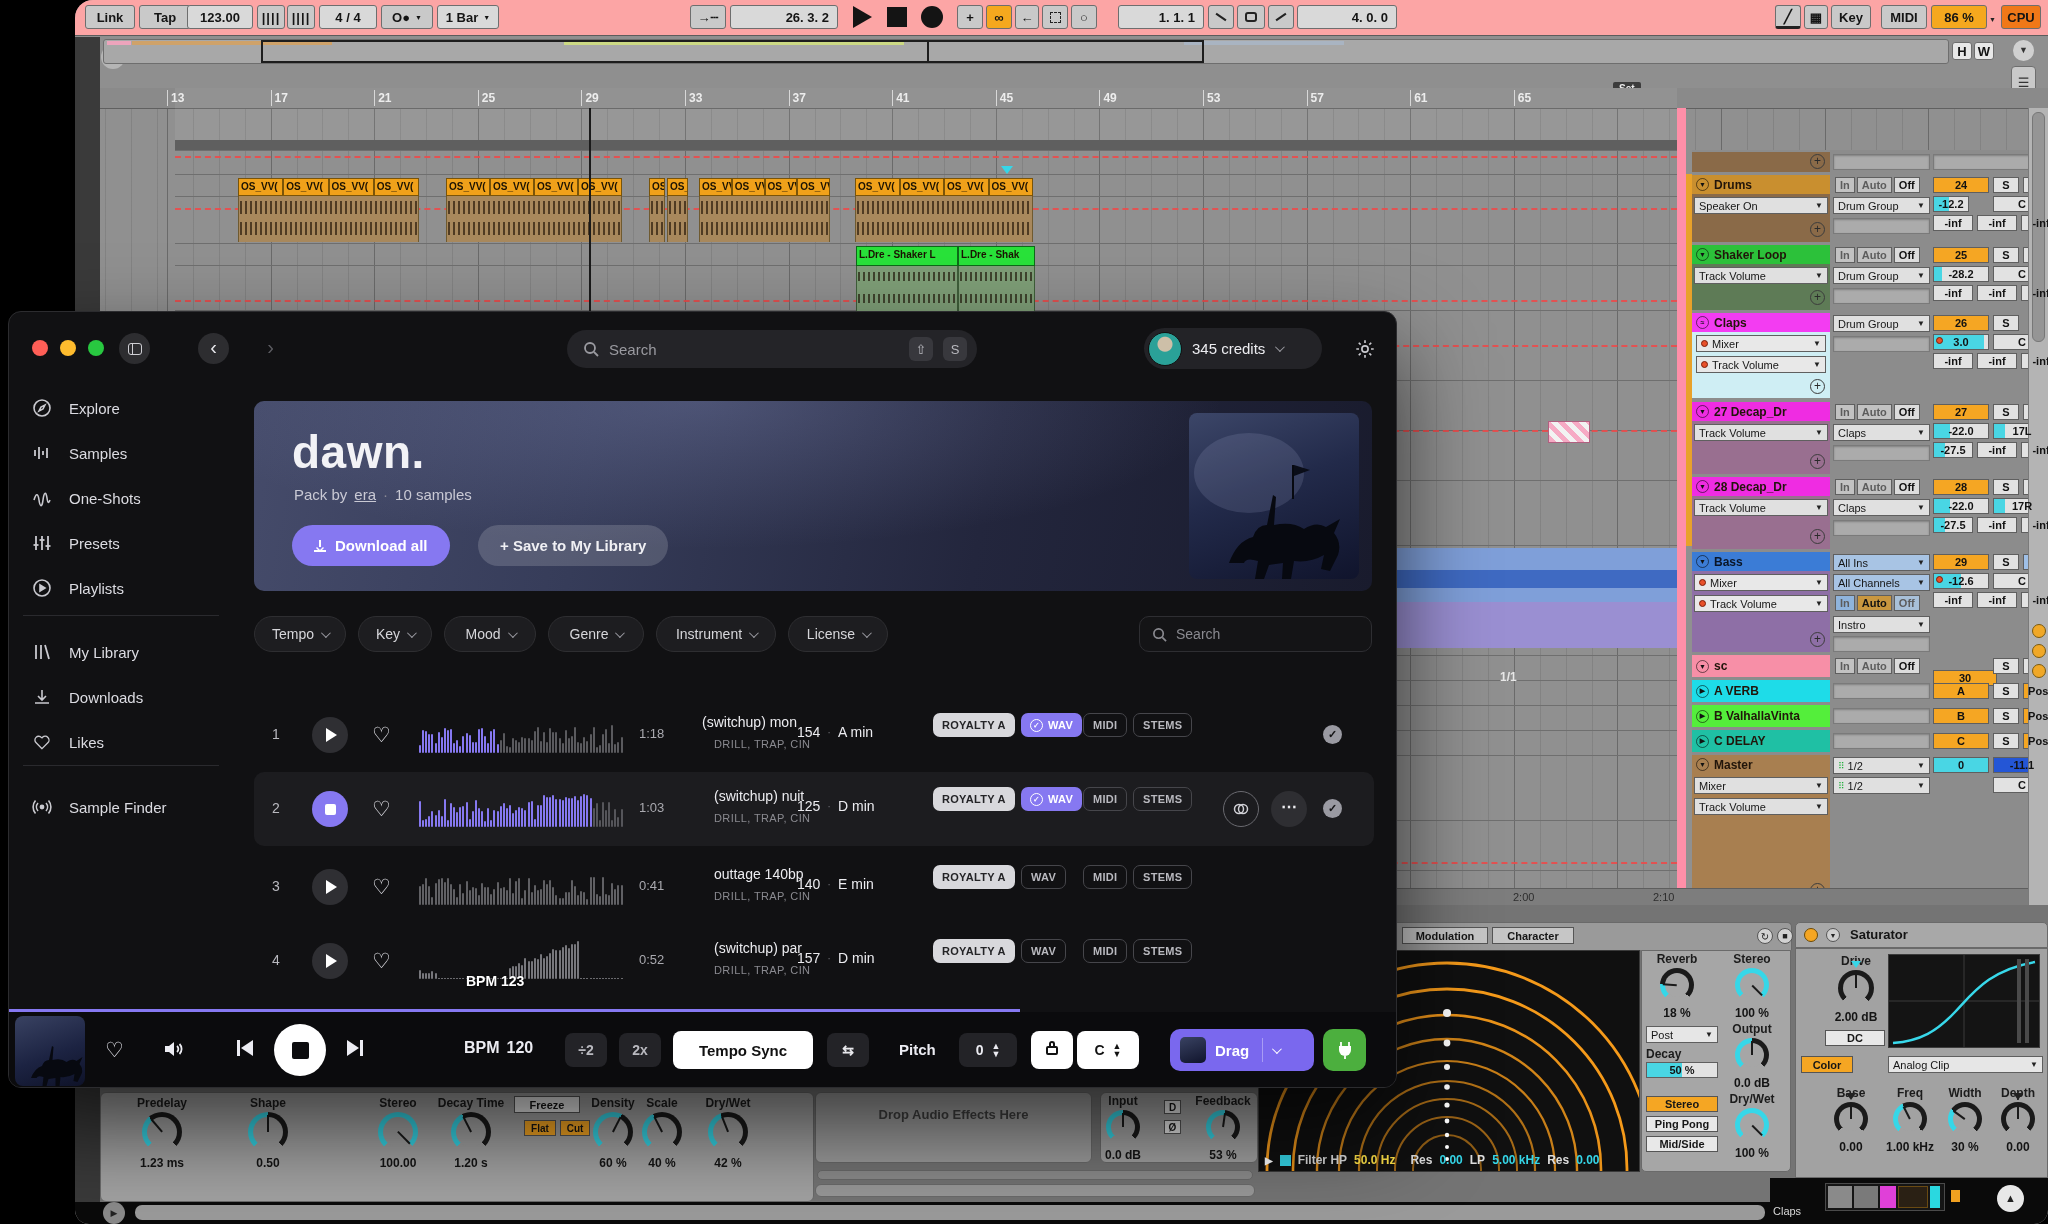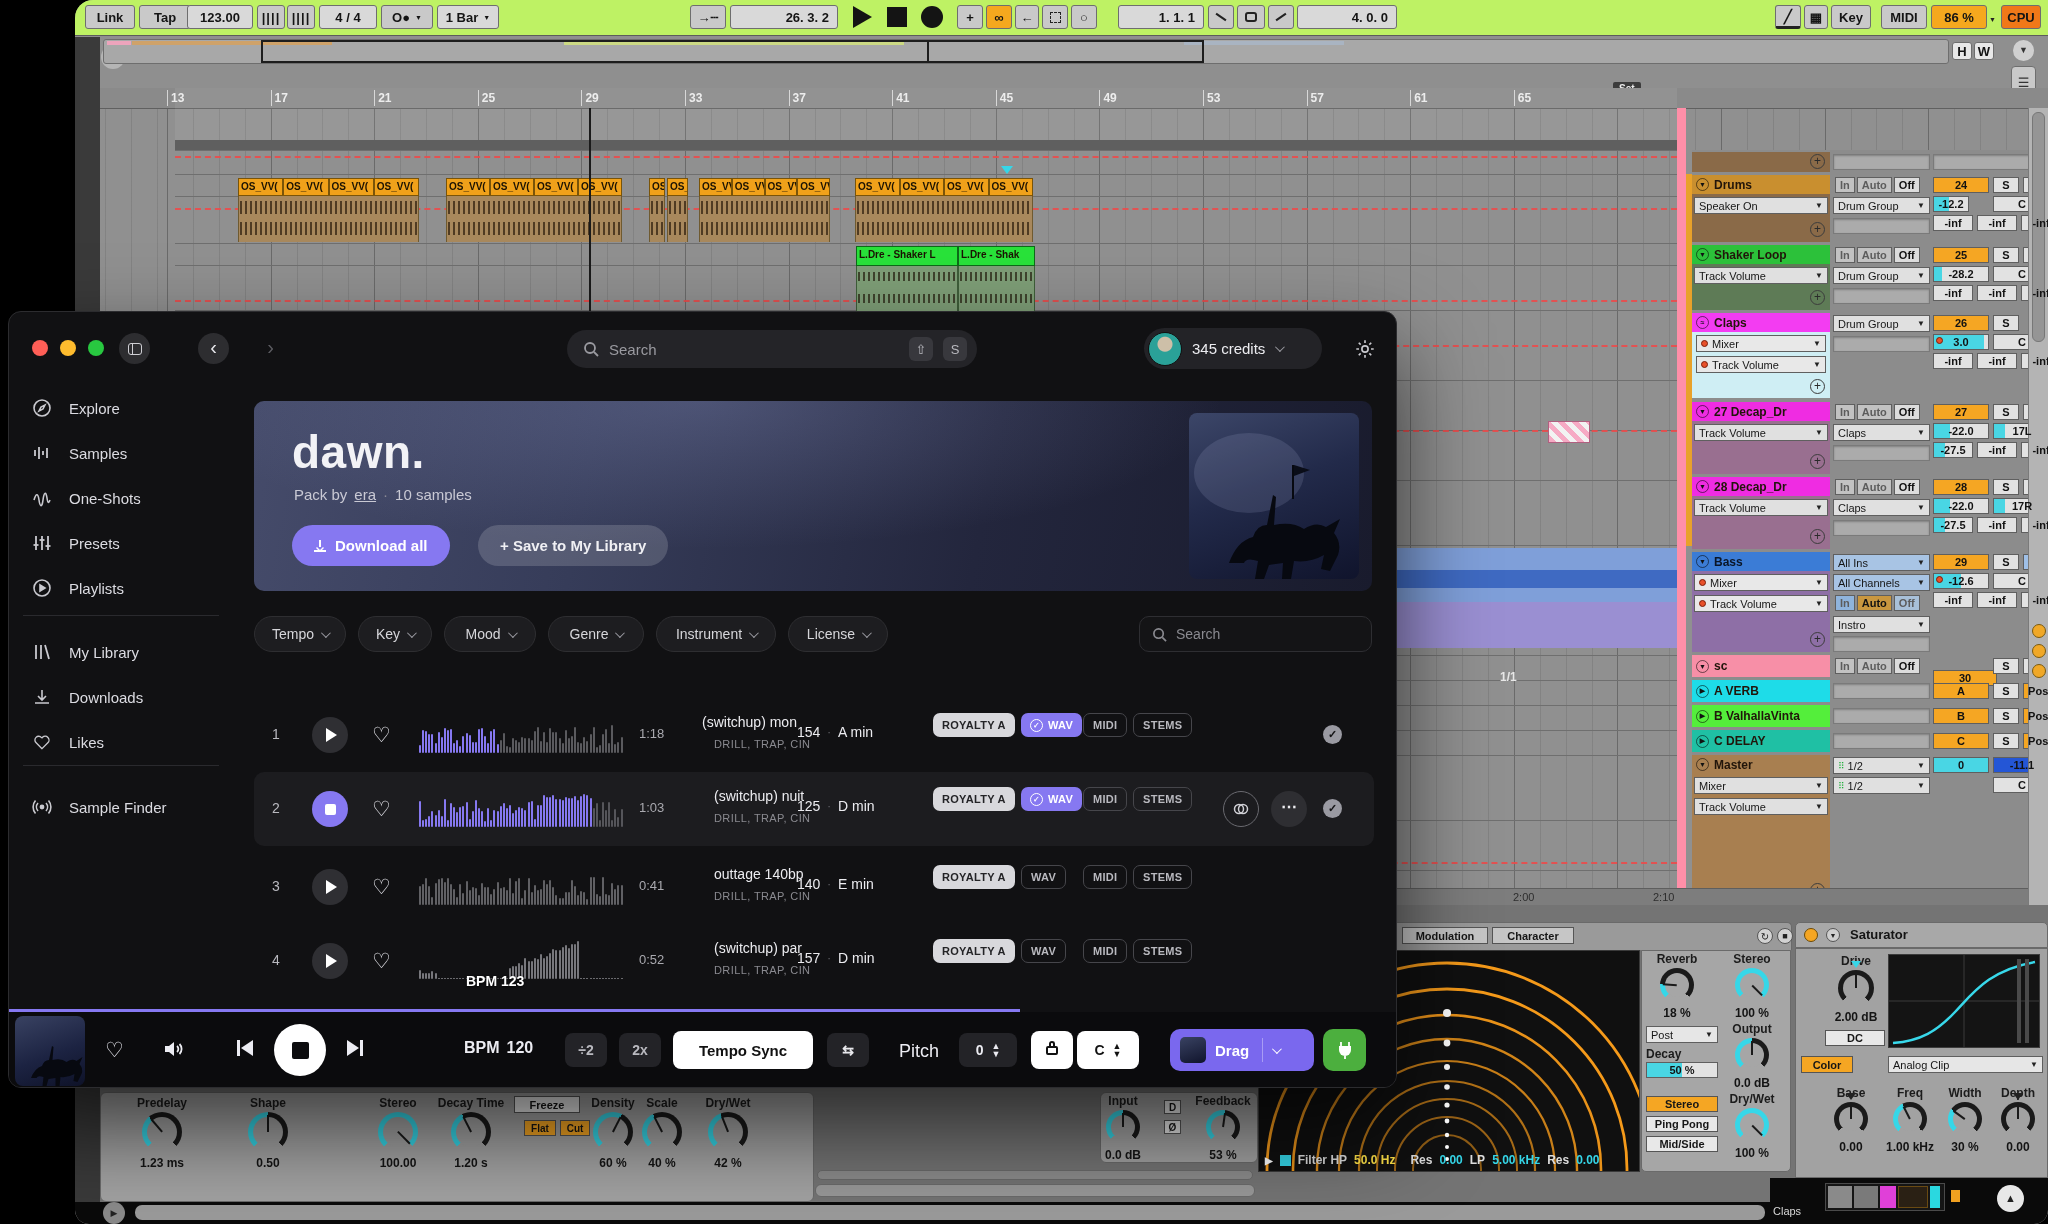--- a/index.html
+++ b/index.html
@@ -58,21 +58,21 @@
   .pbtn{height:34px;border-radius:8px;background:#232327;color:#e8e8ec;font-size:14px;font-weight:bold;display:flex;align-items:center;justify-content:center;}
   .whitebtn{background:#fff;color:#111;}
 </style>
 </head>
 <body>
 
 <div id="stage">
 
   <div id="live">
 
-    <div class="abs" style="left:0;top:0;width:1973px;height:36px;background:#bef264;border-bottom:1px solid #5c5c5c;">
+    <div class="abs" style="left:0;top:0;width:1973px;height:36px;background:#fca5a5;border-bottom:1px solid #5c5c5c;">
       <div class="abs tbtn" style="left:10px;top:5px;width:50px;">Link</div>
       <div class="abs tbtn" style="left:64px;top:5px;width:52px;">Tap</div>
       <div class="abs tbtn tval" style="left:112px;top:5px;width:66px;">123.00</div>
       <div class="abs tbtn" style="left:182px;top:5px;width:28px;letter-spacing:1px;">||||</div>
       <div class="abs tbtn" style="left:212px;top:5px;width:28px;letter-spacing:1px;">||||</div>
       <div class="abs tbtn tval" style="left:244px;top:5px;width:58px;">4 / 4</div>
       <div class="abs tbtn" style="left:306px;top:5px;width:52px;">
           <span>O●</span>
           <span style="font-size:7px;margin-left:5px;">▼</span>
         </div>
@@ -739,20 +739,23 @@
         <div class="knob" style="left: 633px; top: 1112px; width: 40px; height: 40px; background: conic-gradient(from 225deg, rgb(54, 215, 232) 0deg, rgb(54, 215, 232) 113.4deg, rgb(26, 26, 26) 113.4deg, rgb(26, 26, 26) 270deg, transparent 270deg, transparent 360deg);">
           <div class="inner" style="background: rgb(162, 162, 162);"></div>
           <div class="needle" style="transform: rotate(-21.6deg);"></div>
         </div>
         <div class="kval" style="left: 653px; top: 1156px;">42 %</div>
       </div>
     <div class="smallbtn" style="left:439px;top:1096px;width:66px;height:17px;">Freeze</div>
     <div class="smallbtn amber" style="left:449px;top:1120px;width:32px;height:16px;font-size:10px;">Flat</div>
     <div class="smallbtn amber" style="left:485px;top:1120px;width:30px;height:16px;font-size:10px;">Cut</div>
 
+    <div class="dpanel" style="left:740px;top:1092px;width:277px;height:71px;background:#9d9d9d;">
+      <div style="position:absolute;left:0;right:0;top:14px;text-align:center;font-size:13px;font-weight:bold;color:#3f3f3f;">Drop Audio Effects Here</div>
+    </div>
     <div class="abs" style="left:742px;top:1170px;width:436px;height:10px;background:#8b8b8b;border-radius:5px;border:1px solid #6a6a6a;"></div>
     <div class="abs" style="left:740px;top:1184px;width:440px;height:13px;background:#989898;border-radius:6px;border:1px solid #6a6a6a;"></div>
 
     <div class="dpanel" style="left:1025px;top:1092px;width:158px;height:71px;"></div>
     <div id="ioKnobs">
         <div class="klabel" style="left: 1048px; top: 1094px;">Input</div>
         <div class="knob" style="left: 1031px; top: 1110px; width: 34px; height: 34px; background: conic-gradient(from 225deg, rgb(54, 215, 232) 0deg, rgb(54, 215, 232) 135deg, rgb(26, 26, 26) 135deg, rgb(26, 26, 26) 270deg, transparent 270deg, transparent 360deg);">
           <div class="inner" style="background: rgb(162, 162, 162);"></div>
           <div class="needle" style="transform: rotate(0deg);"></div>
         </div>
@@ -1537,21 +1540,21 @@
         <span style="width:3px;height:16px;background:#ececf2;"></span>
       </div>
       <div class="abs flex" style="left:455px;top:27px;gap:7px;font-size:16px;font-weight:bold;color:#ececf2;">
         <span>BPM</span>
           <span>120</span>
       </div>
       <div class="abs pbtn" style="left:556px;top:21px;width:42px;color:#b9b9bf;">÷2</div>
       <div class="abs pbtn" style="left:610px;top:21px;width:42px;color:#b9b9bf;">2x</div>
       <div class="abs pbtn whitebtn" style="left:664px;top:19px;width:140px;height:38px;font-size:15px;">Tempo Sync</div>
       <div class="abs pbtn" style="left:818px;top:21px;width:42px;">⇆</div>
-      <div class="abs" style="left:890px;top:29px;color:#ececf2;font-size:18px;font-weight:normal;">Pitch</div>
+      <div class="abs" style="left:890px;top:29px;color:#ececf2;font-size:15px;font-weight:bold;">Pitch</div>
       <div class="abs pbtn" style="left:950px;top:21px;width:58px;gap:8px;color:#ececf2;">
         <span>0</span>
           <span style="font-size:9px;line-height:8px;">▲<br>▼</span>
       </div>
       <div class="abs pbtn whitebtn" style="left:1022px;top:19px;width:42px;height:38px;">
         <span style="width:12px;height:9px;border:2px solid #111;border-radius:2px;position:relative;display:inline-block;">
             <i style="position:absolute;left:1px;top:-7px;width:6px;height:6px;border:2px solid #111;border-bottom:none;border-radius:4px 4px 0 0;"></i>
           </span>
       </div>
       <div class="abs pbtn whitebtn" style="left:1068px;top:19px;width:62px;height:38px;gap:8px;">

